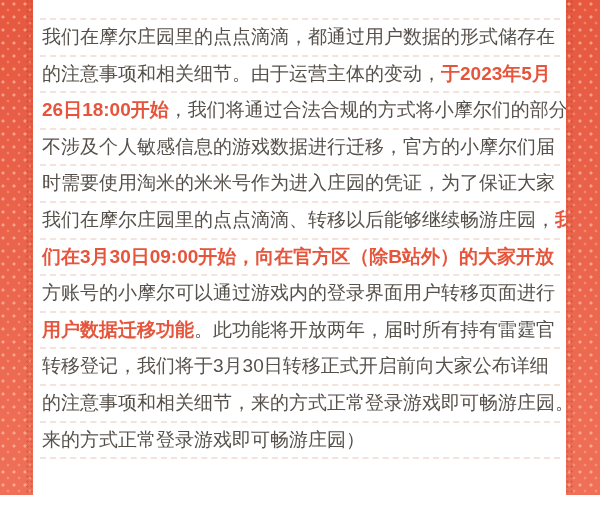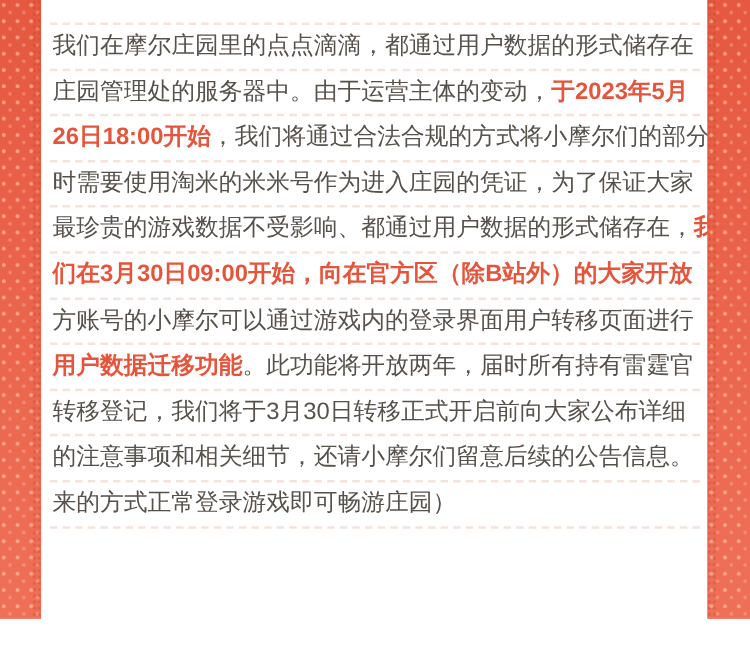--- a/index.html
+++ b/index.html
@@ -69,27 +69,28 @@
   .seg.red{color:var(--accent);font-weight:bold;text-align:right;}
 </style>
 </head>
 <body>
 
 <div class="stage">
   <div class="side-border left"></div>
   <div class="paper">
     <div class="text-block">
         <div class="line"><span class="seg">我们在摩尔庄园里的点点滴滴，都通过用户数据的形式储存在</span></div>
-        <div class="line"><span class="seg">庄园管理处的服务器中。由于运营主体的变动，</span><span class="seg red">于2023年5月</span></div>
+        <div class="line"><span class="seg">的注意事项和相关细节。由于运营主体的变动，</span><span class="seg red">于2023年5月</span></div>
         <div class="line"><span class="seg red">26日18:00开始</span><span class="seg">，我们将通过合法合规的方式将小摩尔们的部分</span></div>
+        <div class="line"><span class="seg">不涉及个人敏感信息的游戏数据进行迁移，官方的小摩尔们届</span></div>
         <div class="line"><span class="seg">时需要使用淘米的米米号作为进入庄园的凭证，为了保证大家</span></div>
-        <div class="line"><span class="seg">最珍贵的游戏数据不受影响、都通过用户数据的形式储存在，</span><span class="seg red">我</span></div>
+        <div class="line"><span class="seg">我们在摩尔庄园里的点点滴滴、转移以后能够继续畅游庄园，</span><span class="seg red">我</span></div>
         <div class="line"><span class="seg red">们在3月30日09:00开始，向在官方区（除B站外）的大家开放</span></div>
         <div class="line"><span class="seg">方账号的小摩尔可以通过游戏内的登录界面用户转移页面进行</span></div>
         <div class="line"><span class="seg red">用户数据迁移功能</span><span class="seg">。此功能将开放两年，届时所有持有雷霆官</span></div>
         <div class="line"><span class="seg">转移登记，我们将于3月30日转移正式开启前向大家公布详细</span></div>
-        <div class="line"><span class="seg">的注意事项和相关细节，还请小摩尔们留意后续的公告信息。</span></div>
+        <div class="line"><span class="seg">的注意事项和相关细节，来的方式正常登录游戏即可畅游庄园。</span></div>
         <div class="line"><span class="seg">来的方式正常登录游戏即可畅游庄园）</span></div>
         <div class="line tail"></div>
       </div>
   </div>
   <div class="side-border right"></div>
 </div>
 
 </body></html>

